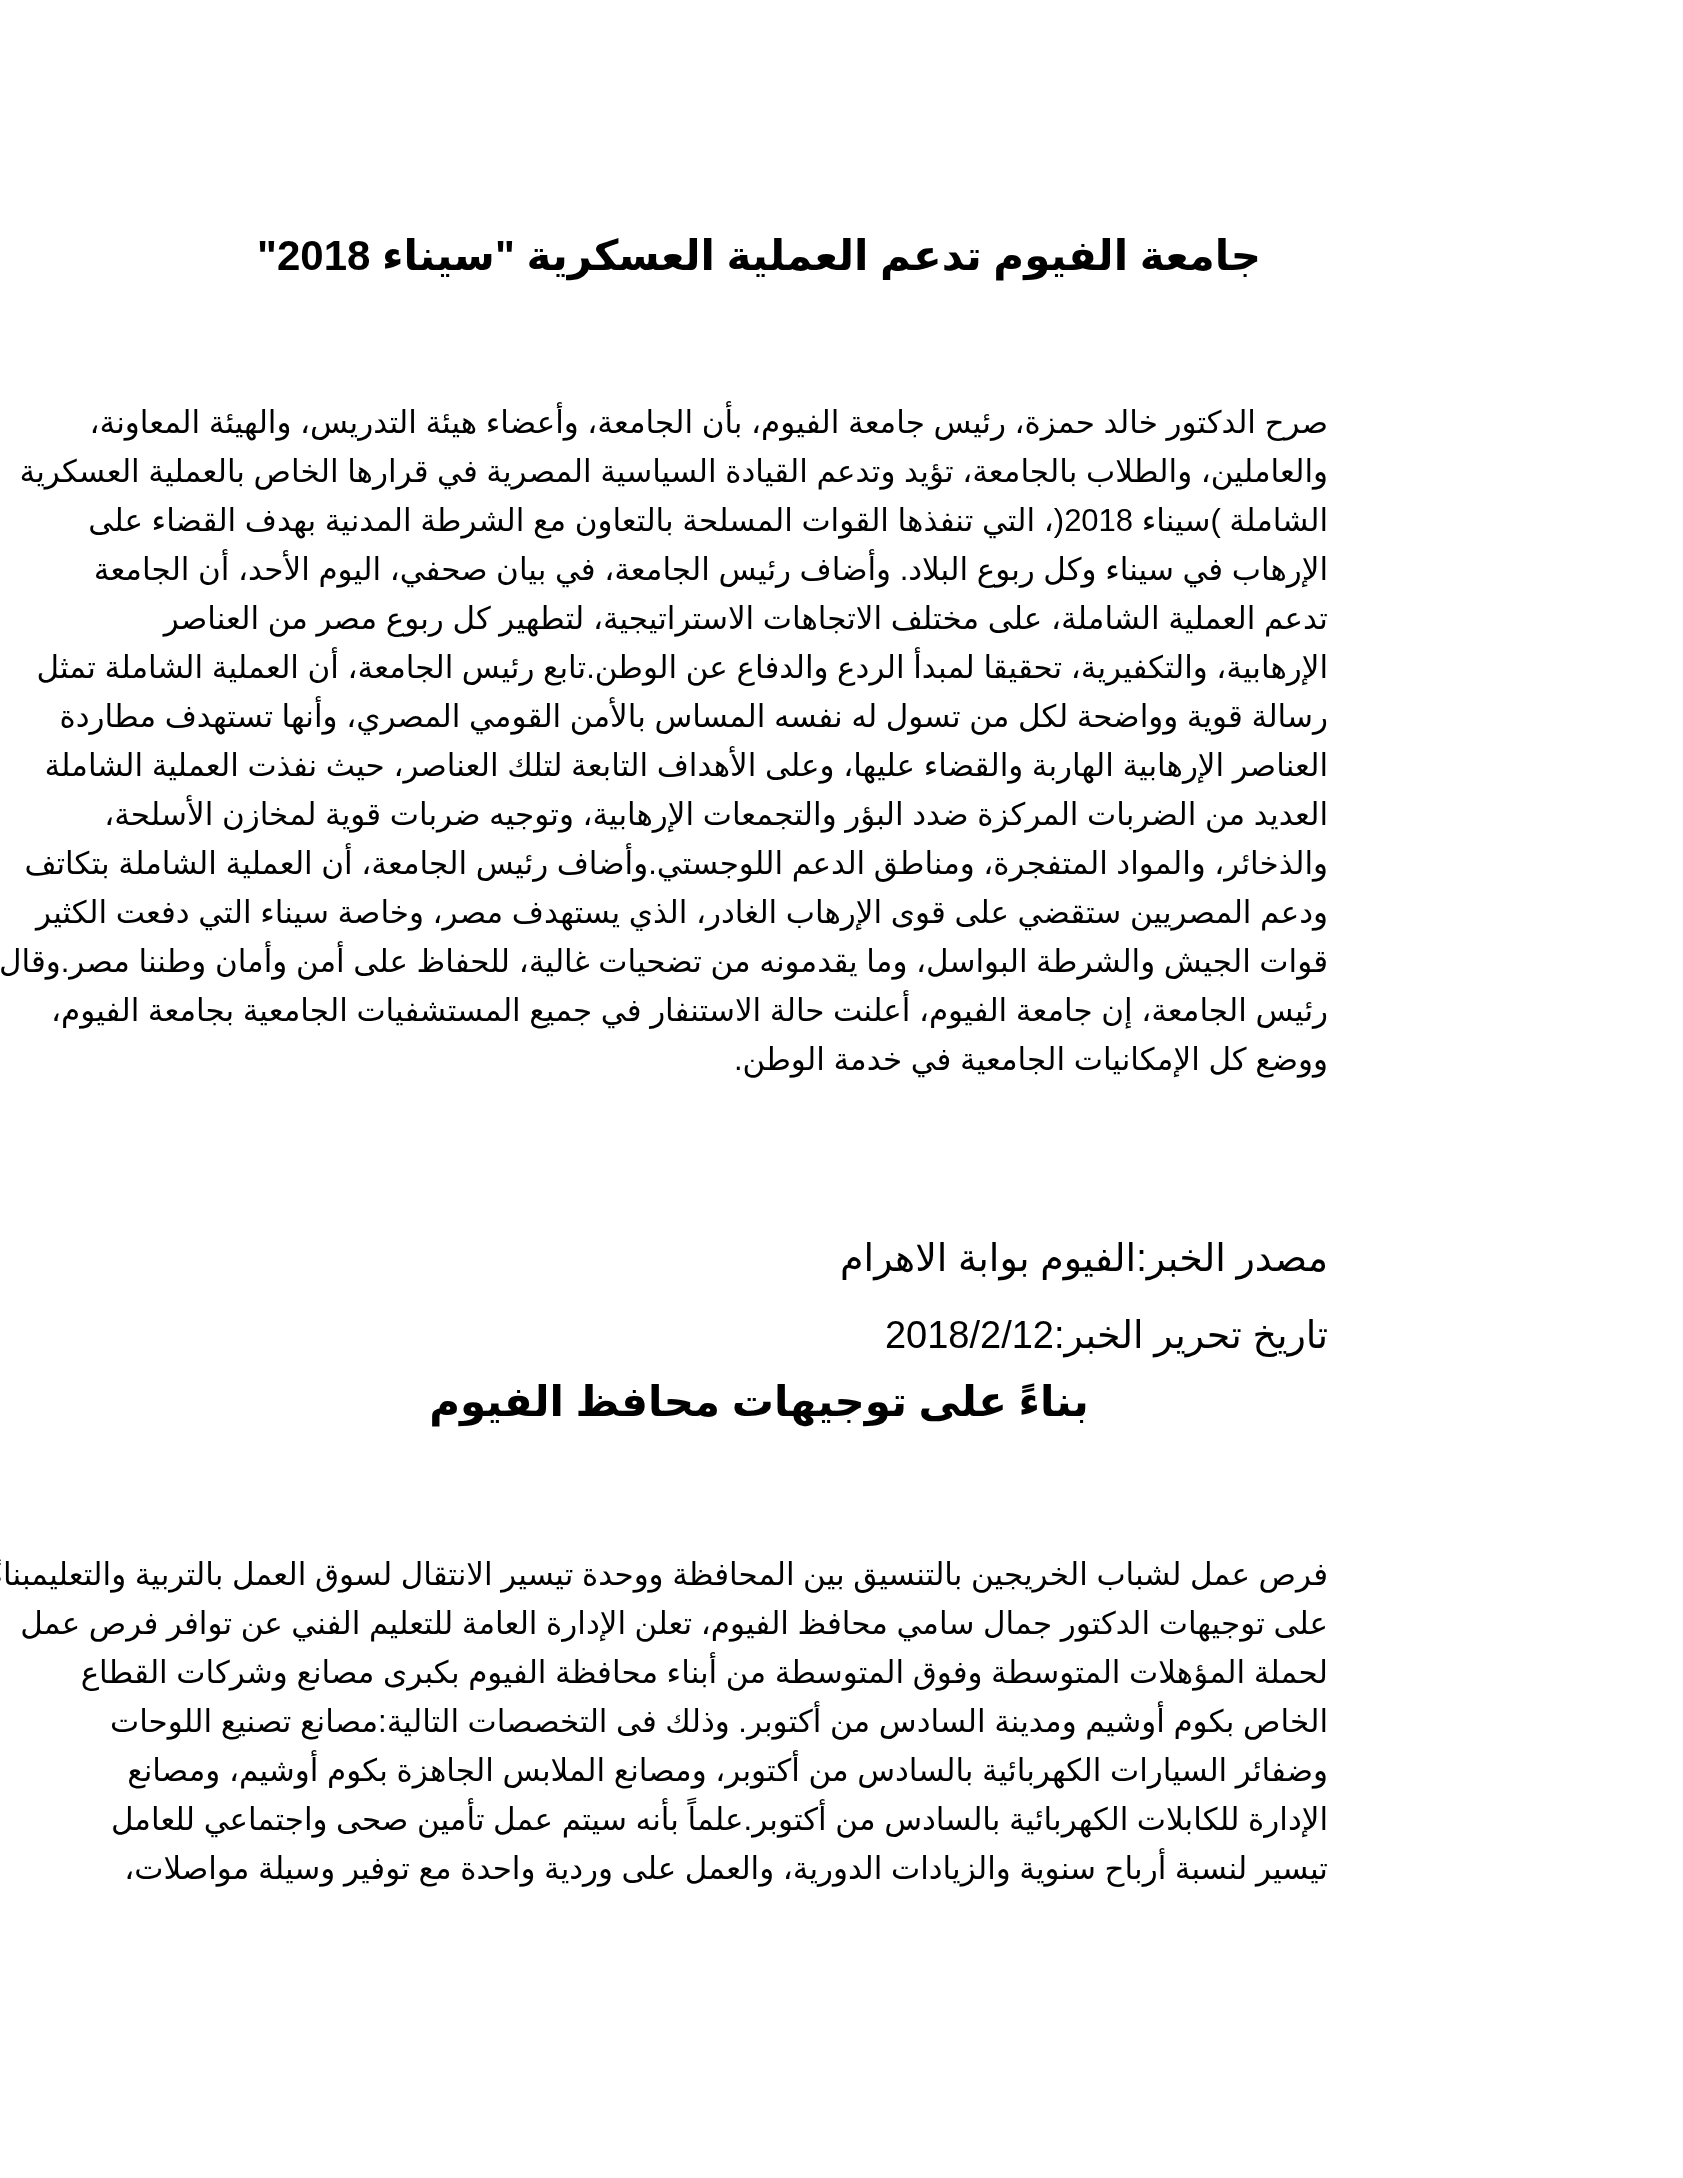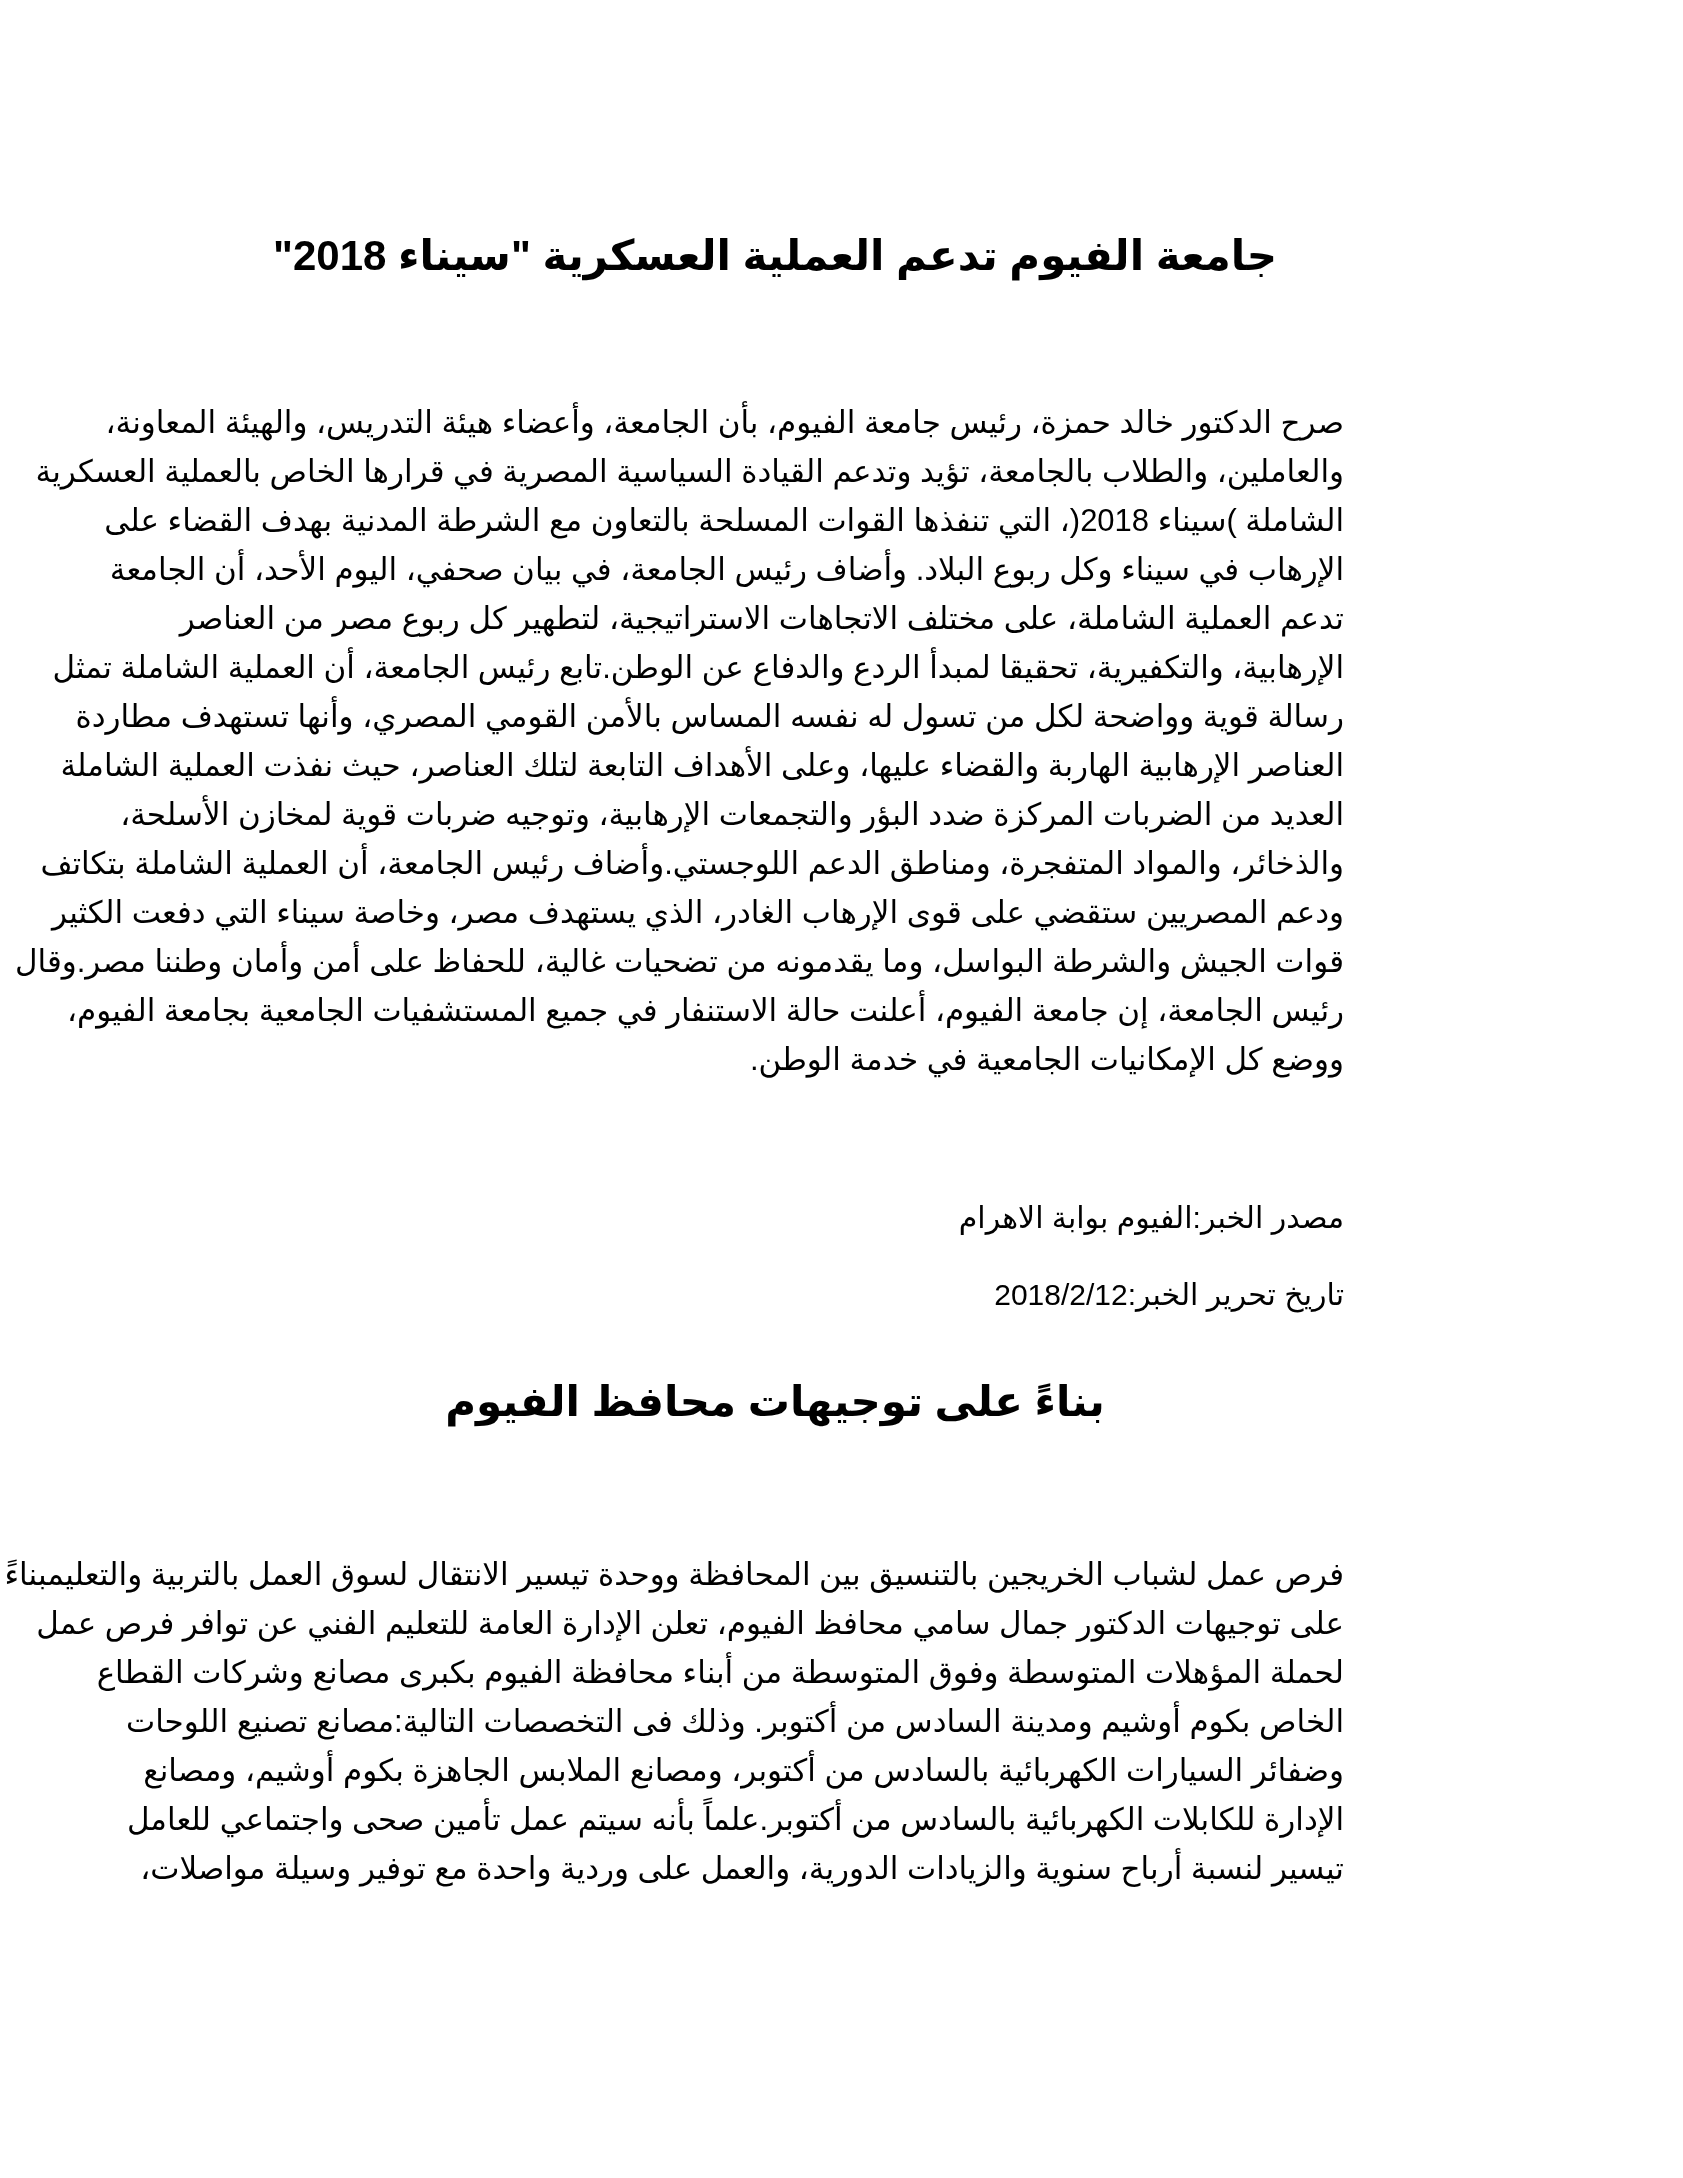--- a/index.html
+++ b/index.html
@@ -6,21 +6,21 @@
     body {
       width: 1683px;
       height: 2178px;
       position: relative;
       overflow: hidden;
       color: #000000;
       font-family: "Liberation Sans", "DejaVu Sans", sans-serif;
     }
     .page {
       position: absolute;
-      left: 16px; top: 0;
+      left: 0; top: 0;
       width: 1518px; height: 2178px;
       background: #ffffff;
     }
     .title {
       position: absolute;
       left: 188px; right: 188px;
       text-align: center;
       font-weight: bold;
       font-size: 42px;
       line-height: 59px;
@@ -46,23 +46,24 @@
       white-space: nowrap;
       overflow: visible;
     }
     .body-para .line.last {
       text-align-last: right;
     }
     .meta-line {
       position: absolute;
       right: 190px;
       direction: rtl;
-      font-size: 30px;
+      font-size: 38px;
       line-height: 44px;
       text-align: right;
+      margin-top: 40px;
     }
     .meta-source { top: 1196px; }
     .meta-date { top: 1273px; }
   </style>
 </head>
 <body>
 
 <div class="page">
 
   <h1 class="title title-1">جامعة الفيوم تدعم العملية العسكرية "سيناء 2018"</h1>

